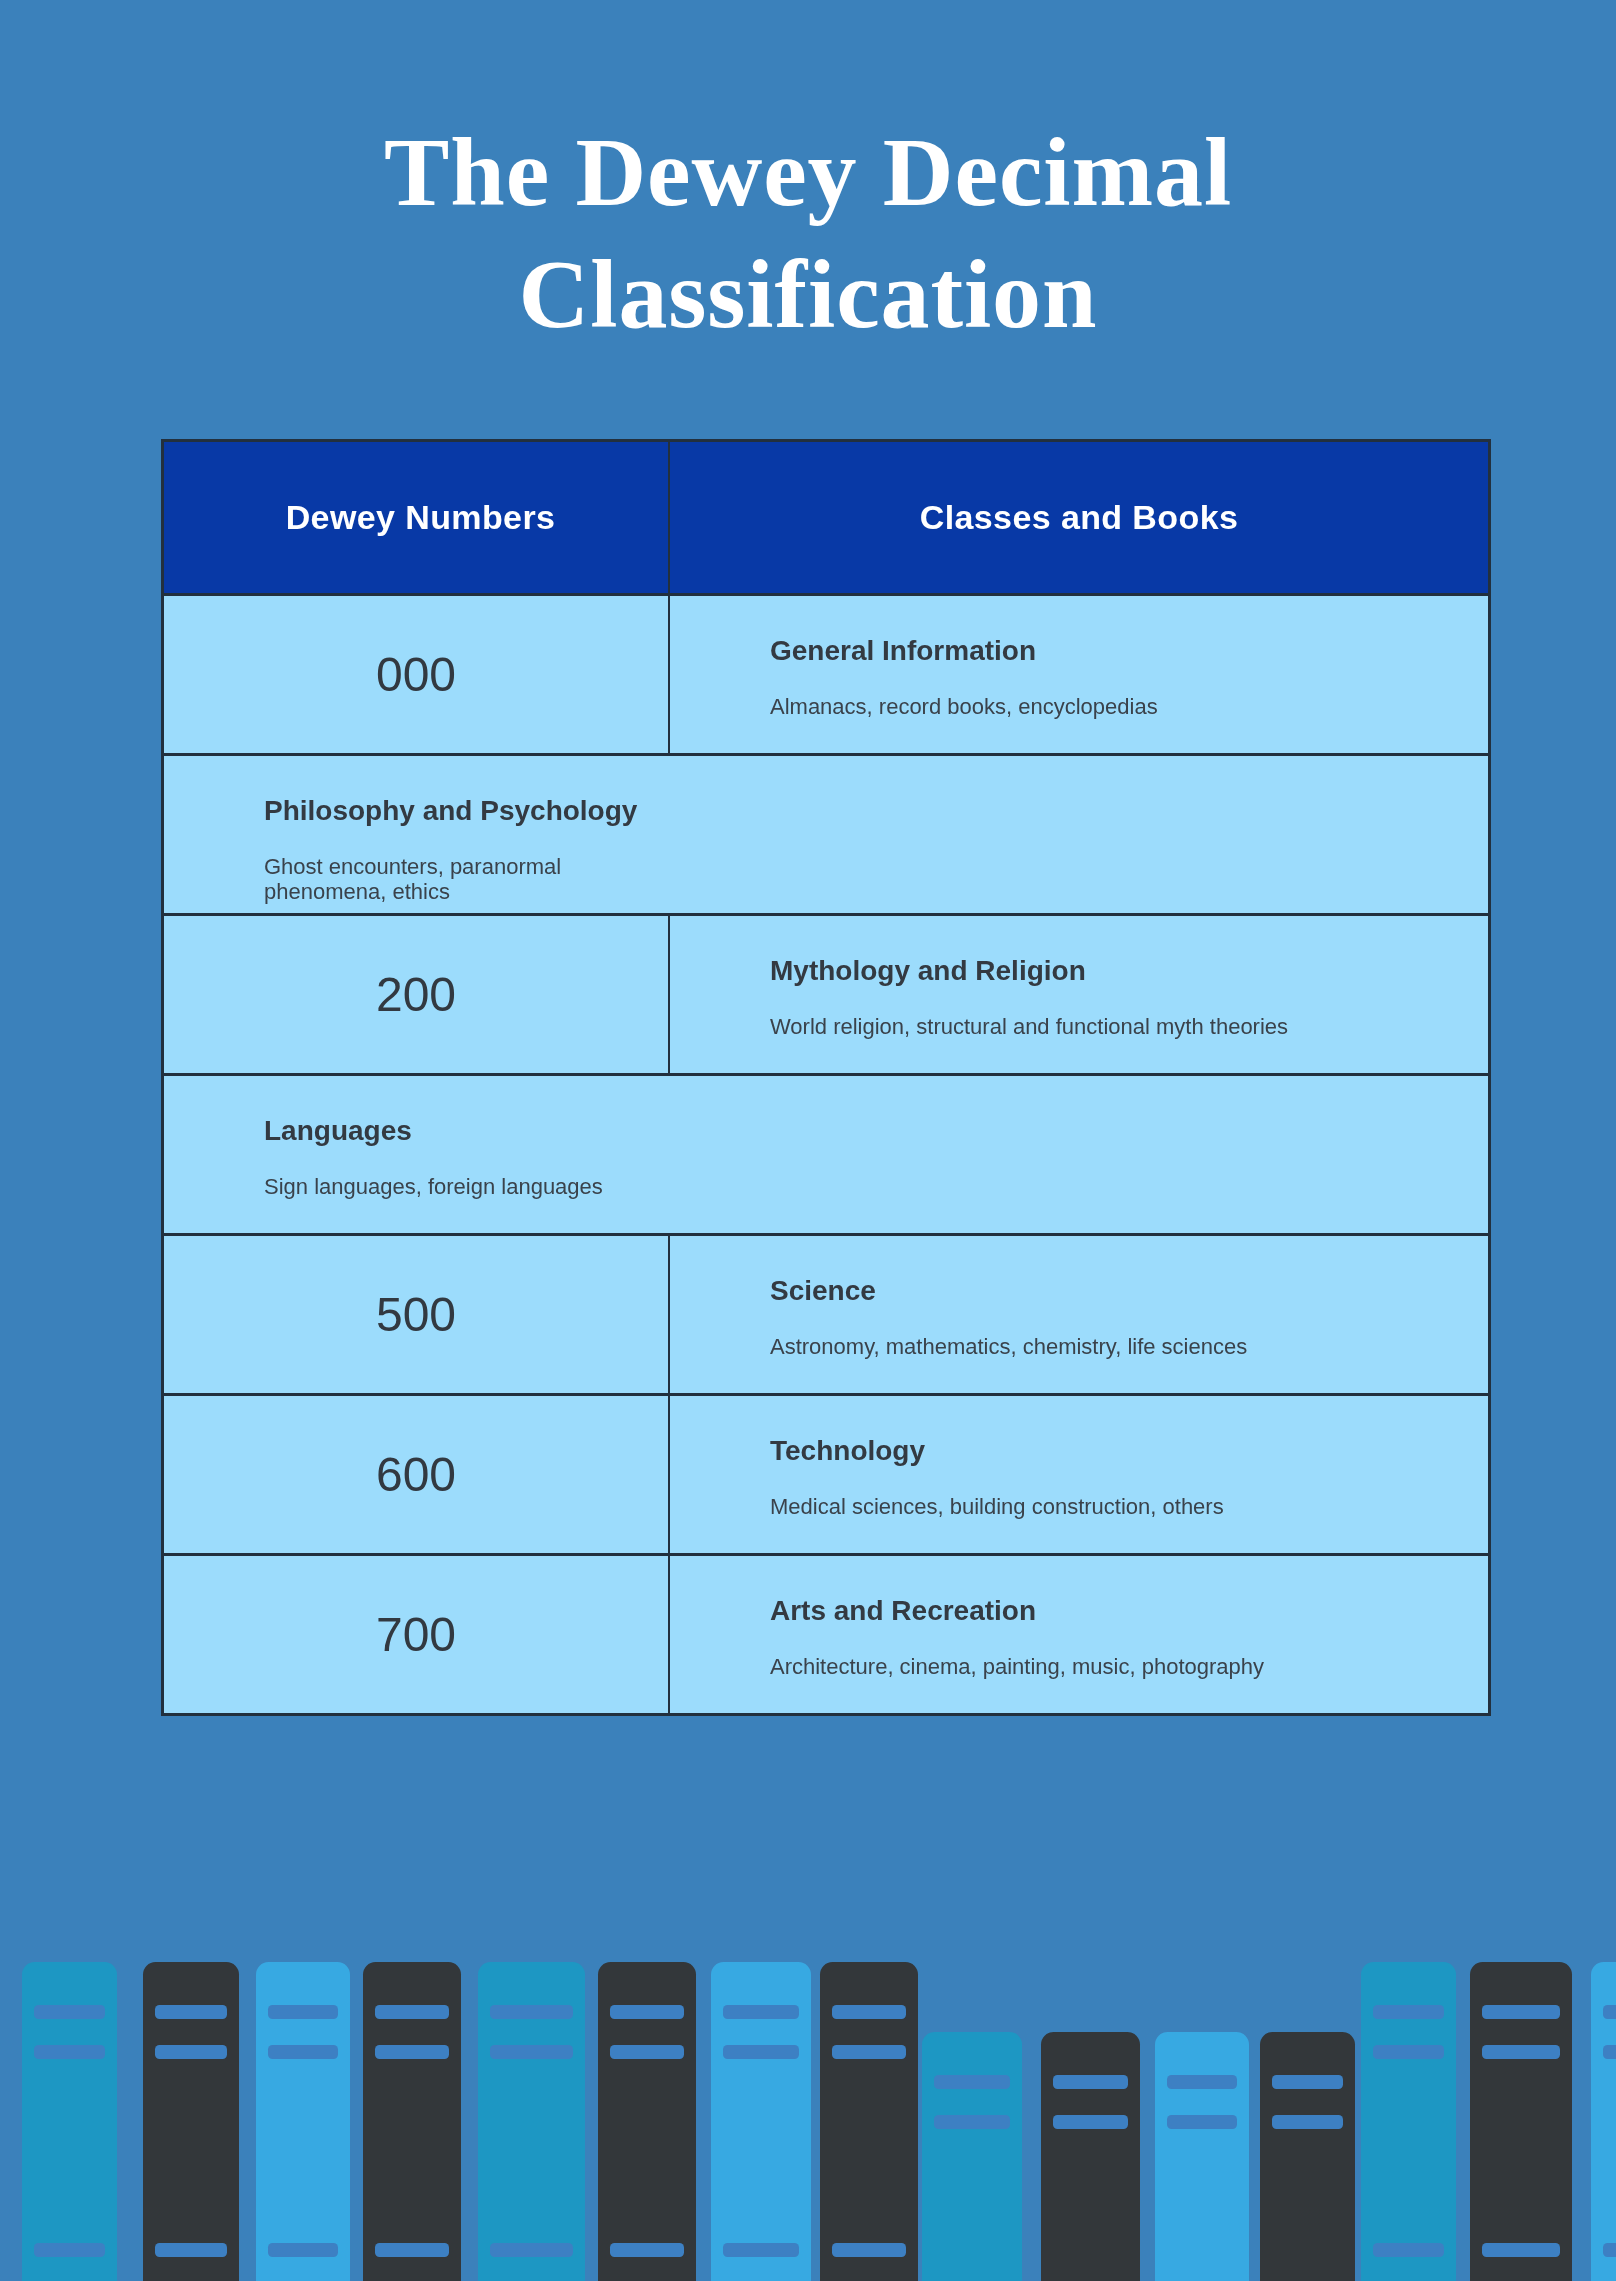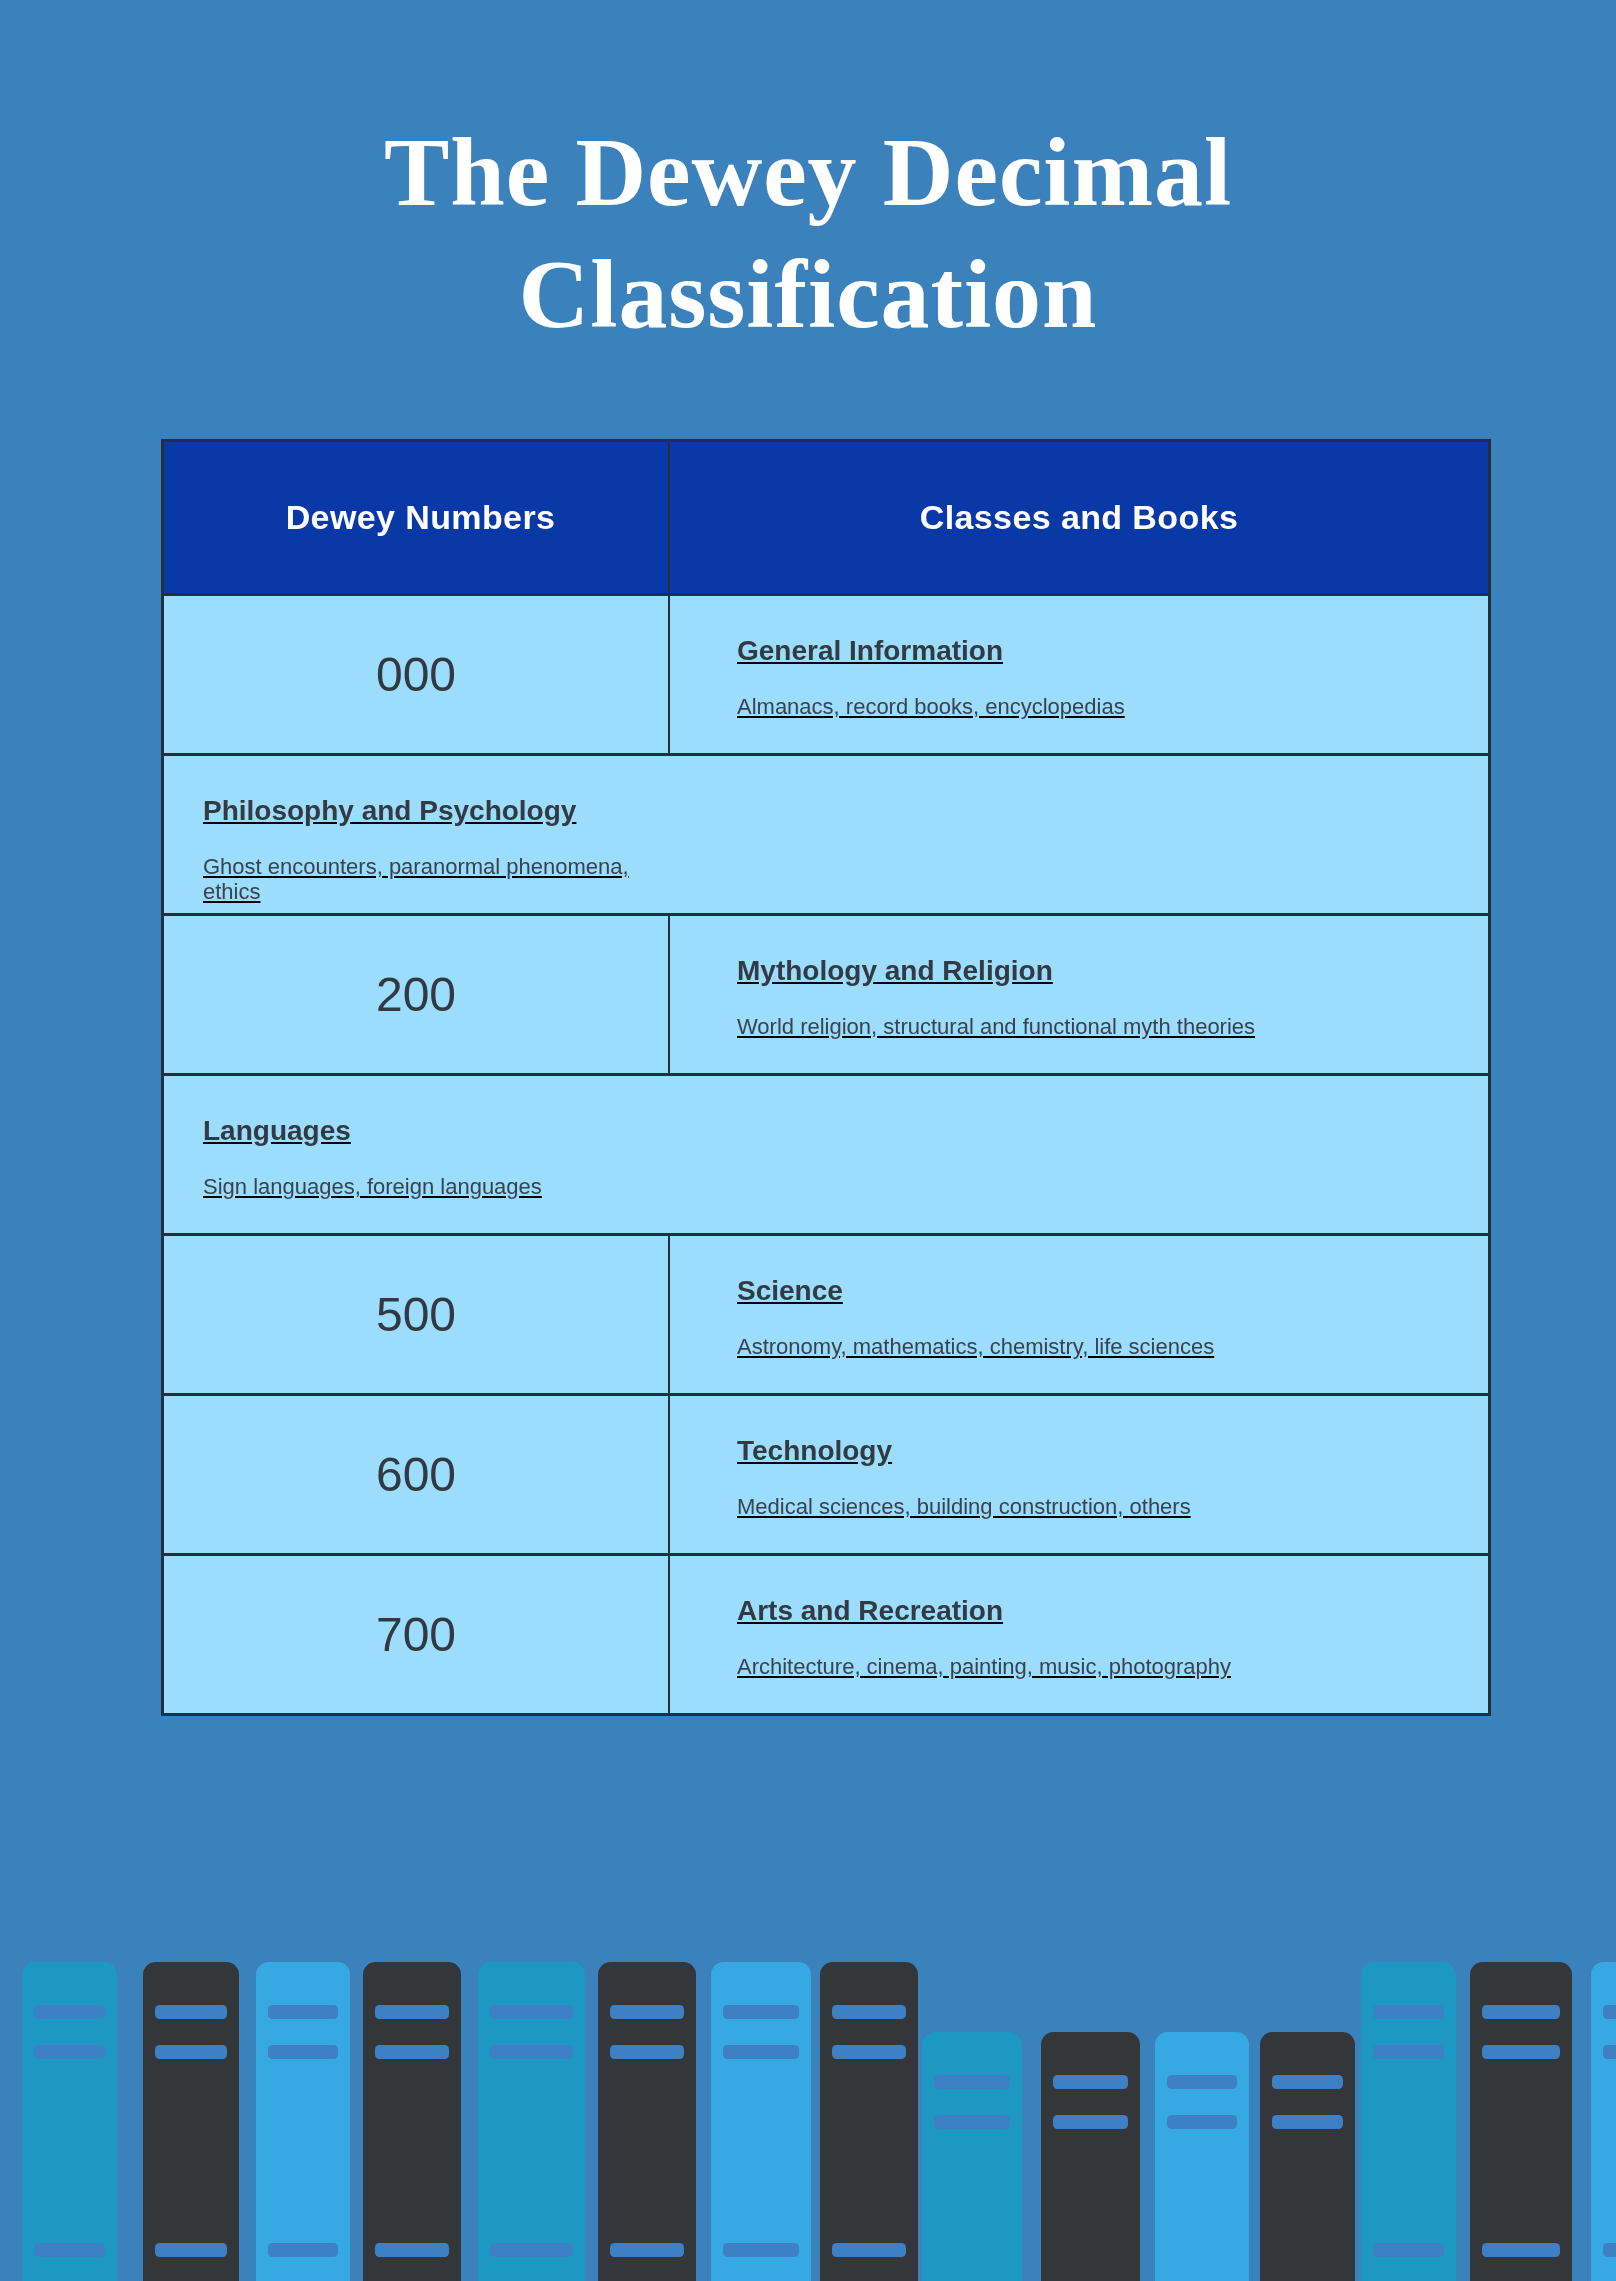--- a/index.html
+++ b/index.html
@@ -61,31 +61,29 @@
     font-size:34px;
     letter-spacing:0.4px;
   }
   .th:first-child{border-right:2.7px solid var(--border);padding-left:9px;}
   .trow{
     display:grid;
     grid-template-columns:506px 1fr;
     height:160px;
     background:var(--row-bg);
     border-top:3.6px solid var(--border);
-    gap:28px;
   }
   .cell-num{
     display:flex;align-items:center;justify-content:center;
     font-size:48px;
     color:var(--number-text);
     border-right:2.7px solid var(--border);
   }
   .cell-class{
-    padding:39px 27px 0 39px;
-    text-decoration:underline;
+    padding:39px 27px 0 100px;
   }
   .class-title{
     font-weight:bold;
     font-size:28px;
     color:var(--title-text);
     line-height:1.15;
   }
   .class-examples{
     margin-top:27px;
     font-size:22px;

